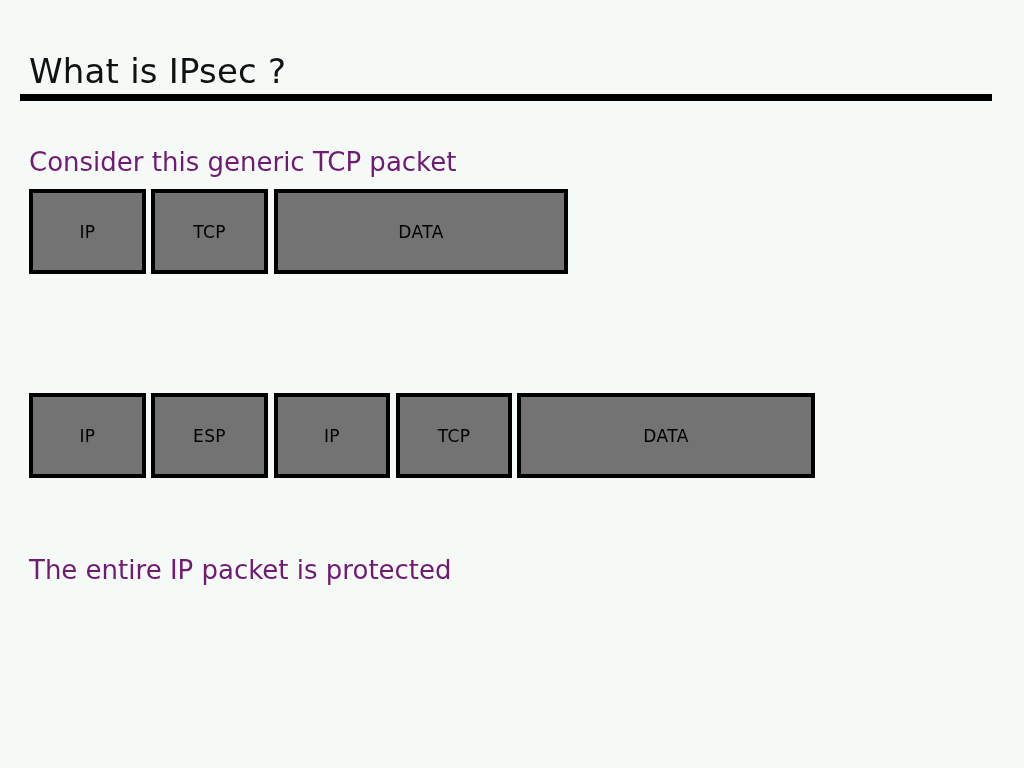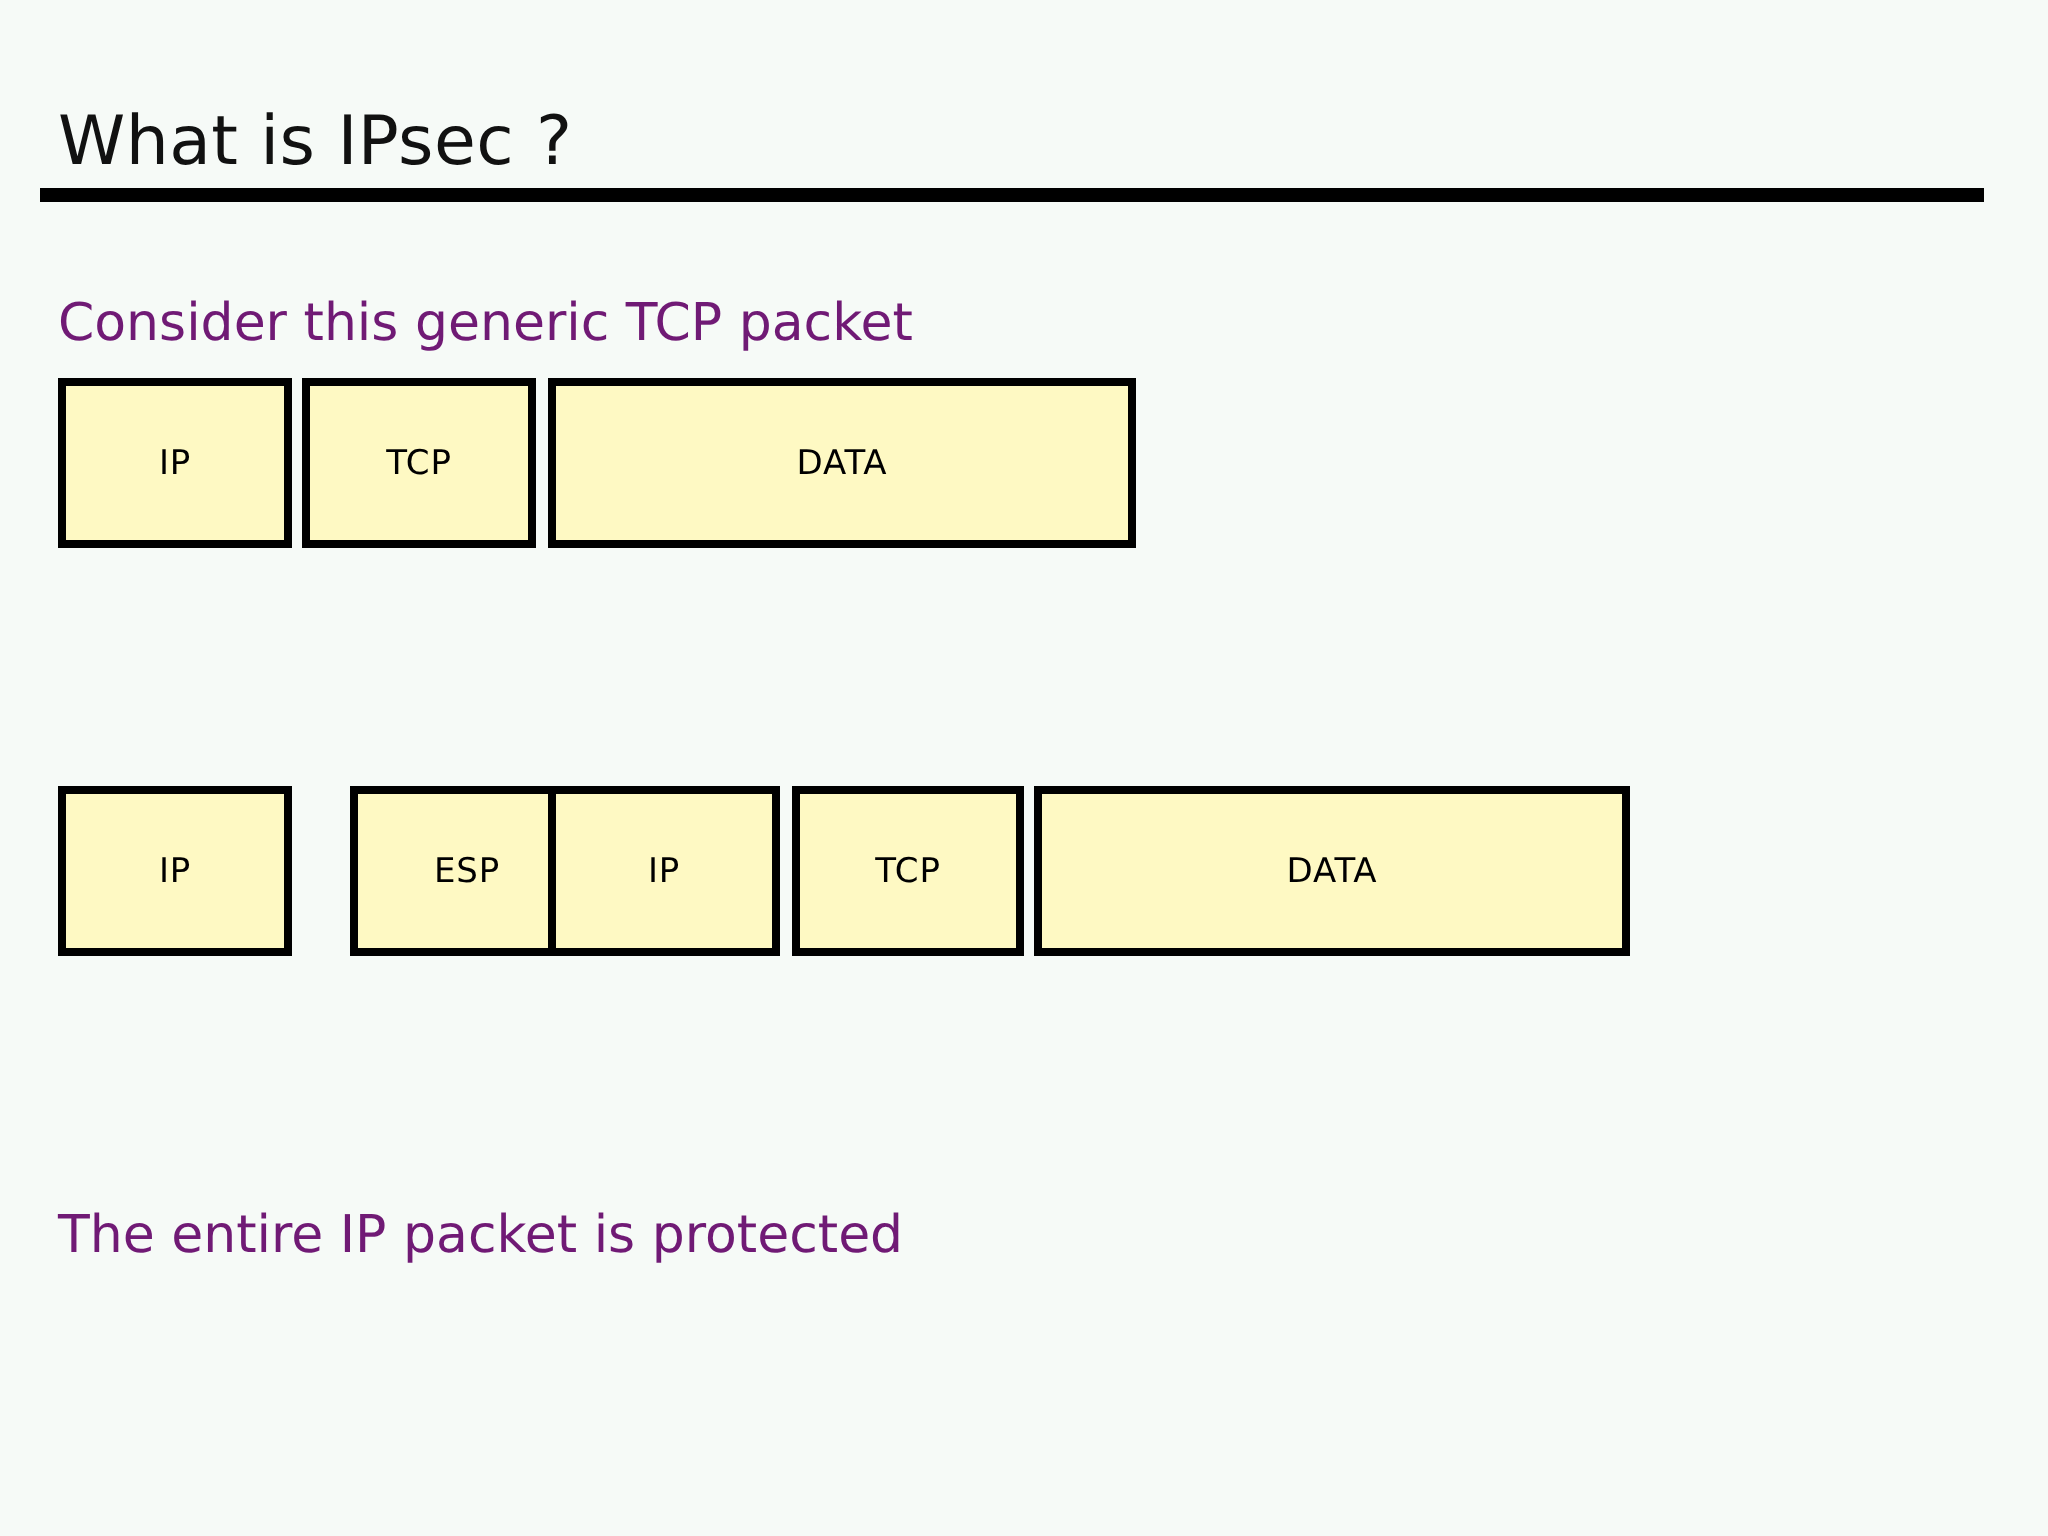--- a/index.html
+++ b/index.html
@@ -50,37 +50,37 @@
   .caption {
     position: absolute;
     font-size: 26px;
     line-height: 32px;
     font-weight: 400;
     white-space: nowrap;
     color: #701a75;
   }
   .caption-consider { left: 29px; top: 146px; }
   .caption-tunnel   { left: 29px; top: 350px; }
-  .caption-footer   { left: 29px; top: 554px; margin-top: 48px; }
+  .caption-footer   { left: 29px; top: 554px; }
 
   
   .packet-row {
     position: absolute;
     height: 85px;
   }
   .packet-row-generic { left: 29px; top: 189px; }
   .packet-row-tunnel  { left: 29px; top: 393px; }
 
   .packet-field {
     position: absolute;
     top: 0;
     height: 85px;
     box-sizing: border-box;
     border: 4px solid #000000;
-    background: #fef9c3;
+    background: #737373;
     display: flex;
     align-items: center;
     justify-content: center;
   }
   .packet-field-label {
     font-size: 17px;
     line-height: 20px;
     font-weight: 400;
     letter-spacing: 0.4px;
     color: #000000;
@@ -108,21 +108,21 @@
       <div class="packet-field" style="left: 245px; width: 294px;">
         <span class="packet-field-label">DATA</span>
       </div>
     </div>
 
 
   <div class="packet-row packet-row-tunnel">
       <div class="packet-field" style="left: 0px; width: 117px;">
         <span class="packet-field-label">IP</span>
       </div>
-      <div class="packet-field" style="left: 122px; width: 117px; margin-left: 24px;">
+      <div class="packet-field" style="left: 122px; width: 117px;">
         <span class="packet-field-label">ESP</span>
       </div>
       <div class="packet-field" style="left: 245px; width: 116px;">
         <span class="packet-field-label">IP</span>
       </div>
       <div class="packet-field" style="left: 367px; width: 116px;">
         <span class="packet-field-label">TCP</span>
       </div>
       <div class="packet-field" style="left: 488px; width: 298px;">
         <span class="packet-field-label">DATA</span>

